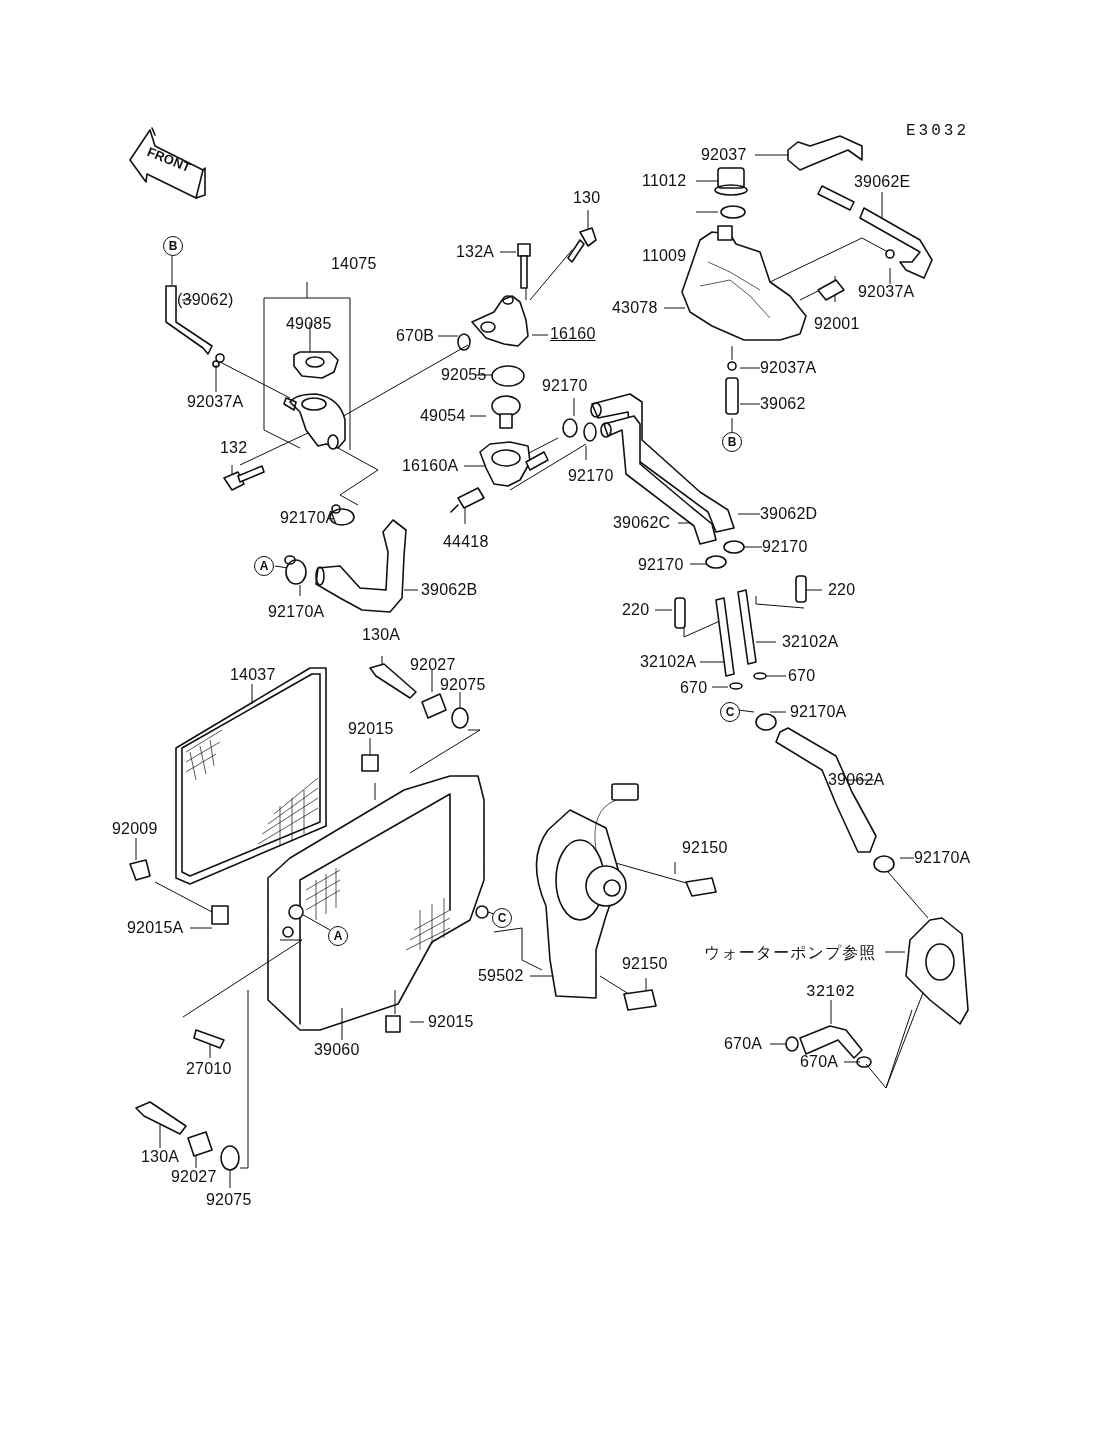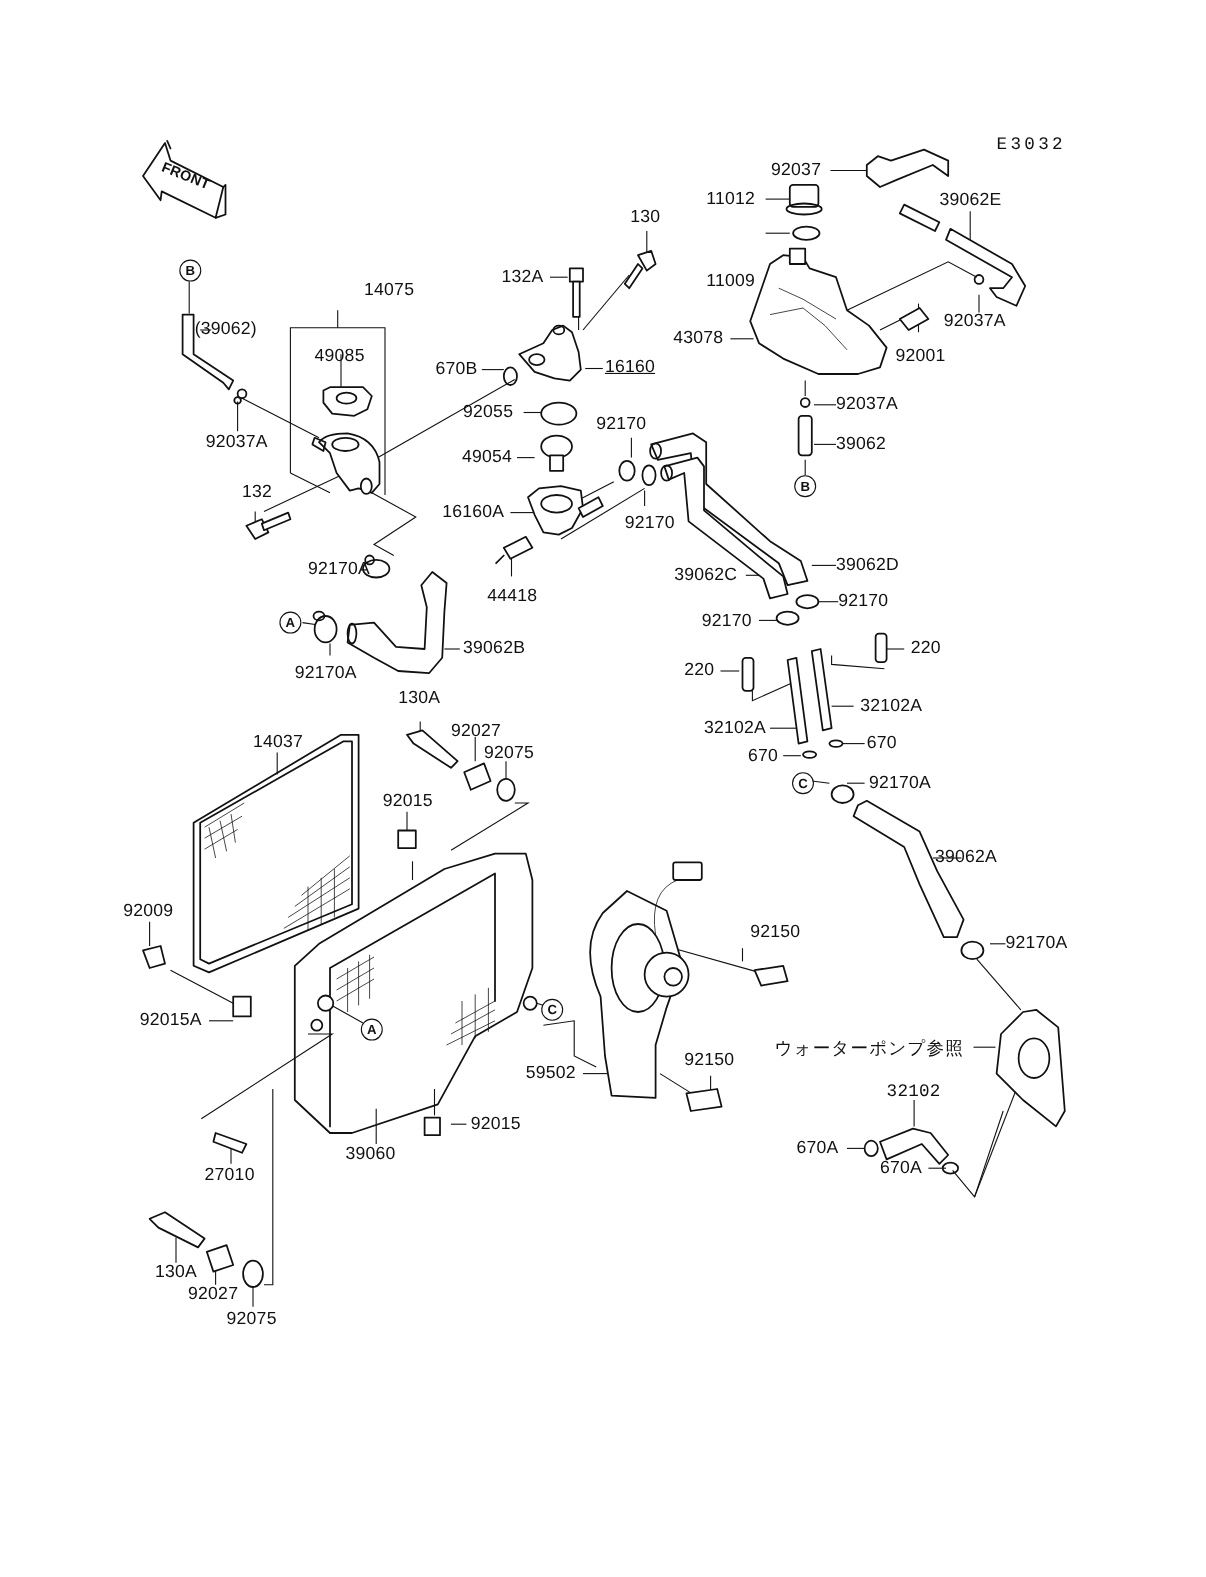--- a/index.html
+++ b/index.html
@@ -335,21 +335,21 @@
 <div class="lbl" style="left:858px;top:284px;">92037A</div>
 <div class="lbl" style="left:814px;top:316px;">92001</div>
 <div class="lbl" style="left:612px;top:300px;">43078</div>
 <div class="lbl" style="left:760px;top:360px;">92037A</div>
 <div class="lbl" style="left:760px;top:396px;">39062</div>
 
 <div class="lbl" style="left:573px;top:190px;">130</div>
 <div class="lbl" style="left:456px;top:244px;">132A</div>
 <div class="lbl" style="left:550px;top:326px;text-decoration:underline;">16160</div>
 <div class="lbl" style="left:396px;top:328px;">670B</div>
-<div class="lbl" style="left:421px;top:367px;">92055</div>
+<div class="lbl" style="left:441px;top:367px;">92055</div>
 <div class="lbl" style="left:420px;top:408px;">49054</div>
 <div class="lbl" style="left:402px;top:458px;">16160A</div>
 <div class="lbl" style="left:443px;top:534px;">44418</div>
 <div class="lbl" style="left:542px;top:378px;">92170</div>
 <div class="lbl" style="left:568px;top:468px;">92170</div>
 <div class="lbl" style="left:613px;top:515px;">39062C</div>
 <div class="lbl" style="left:760px;top:506px;">39062D</div>
 <div class="lbl" style="left:638px;top:557px;">92170</div>
 <div class="lbl" style="left:762px;top:539px;">92170</div>
 
@@ -362,21 +362,21 @@
 <div class="lbl" style="left:268px;top:604px;">92170A</div>
 <div class="lbl" style="left:421px;top:582px;">39062B</div>
 
 <div class="lbl" style="left:622px;top:602px;">220</div>
 <div class="lbl" style="left:828px;top:582px;">220</div>
 <div class="lbl" style="left:640px;top:654px;">32102A</div>
 <div class="lbl" style="left:782px;top:634px;">32102A</div>
 <div class="lbl" style="left:680px;top:680px;">670</div>
 <div class="lbl" style="left:788px;top:668px;">670</div>
 <div class="lbl" style="left:790px;top:704px;">92170A</div>
-<div class="lbl" style="left:850px;top:772px;text-align:right;">39062A</div>
+<div class="lbl" style="left:828px;top:772px;text-align:right;">39062A</div>
 <div class="lbl" style="left:914px;top:850px;">92170A</div>
 <div class="jp" style="left:704px;top:943px;">ウォーターポンプ参照</div>
 <div class="lbl" style="left:806px;top:984px;font-family:Liberation Mono, monospace;">32102</div>
 <div class="lbl" style="left:724px;top:1036px;">670A</div>
 <div class="lbl" style="left:800px;top:1054px;">670A</div>
 
 <div class="lbl" style="left:362px;top:627px;">130A</div>
 <div class="lbl" style="left:410px;top:657px;">92027</div>
 <div class="lbl" style="left:440px;top:677px;">92075</div>
 <div class="lbl" style="left:230px;top:667px;">14037</div>

